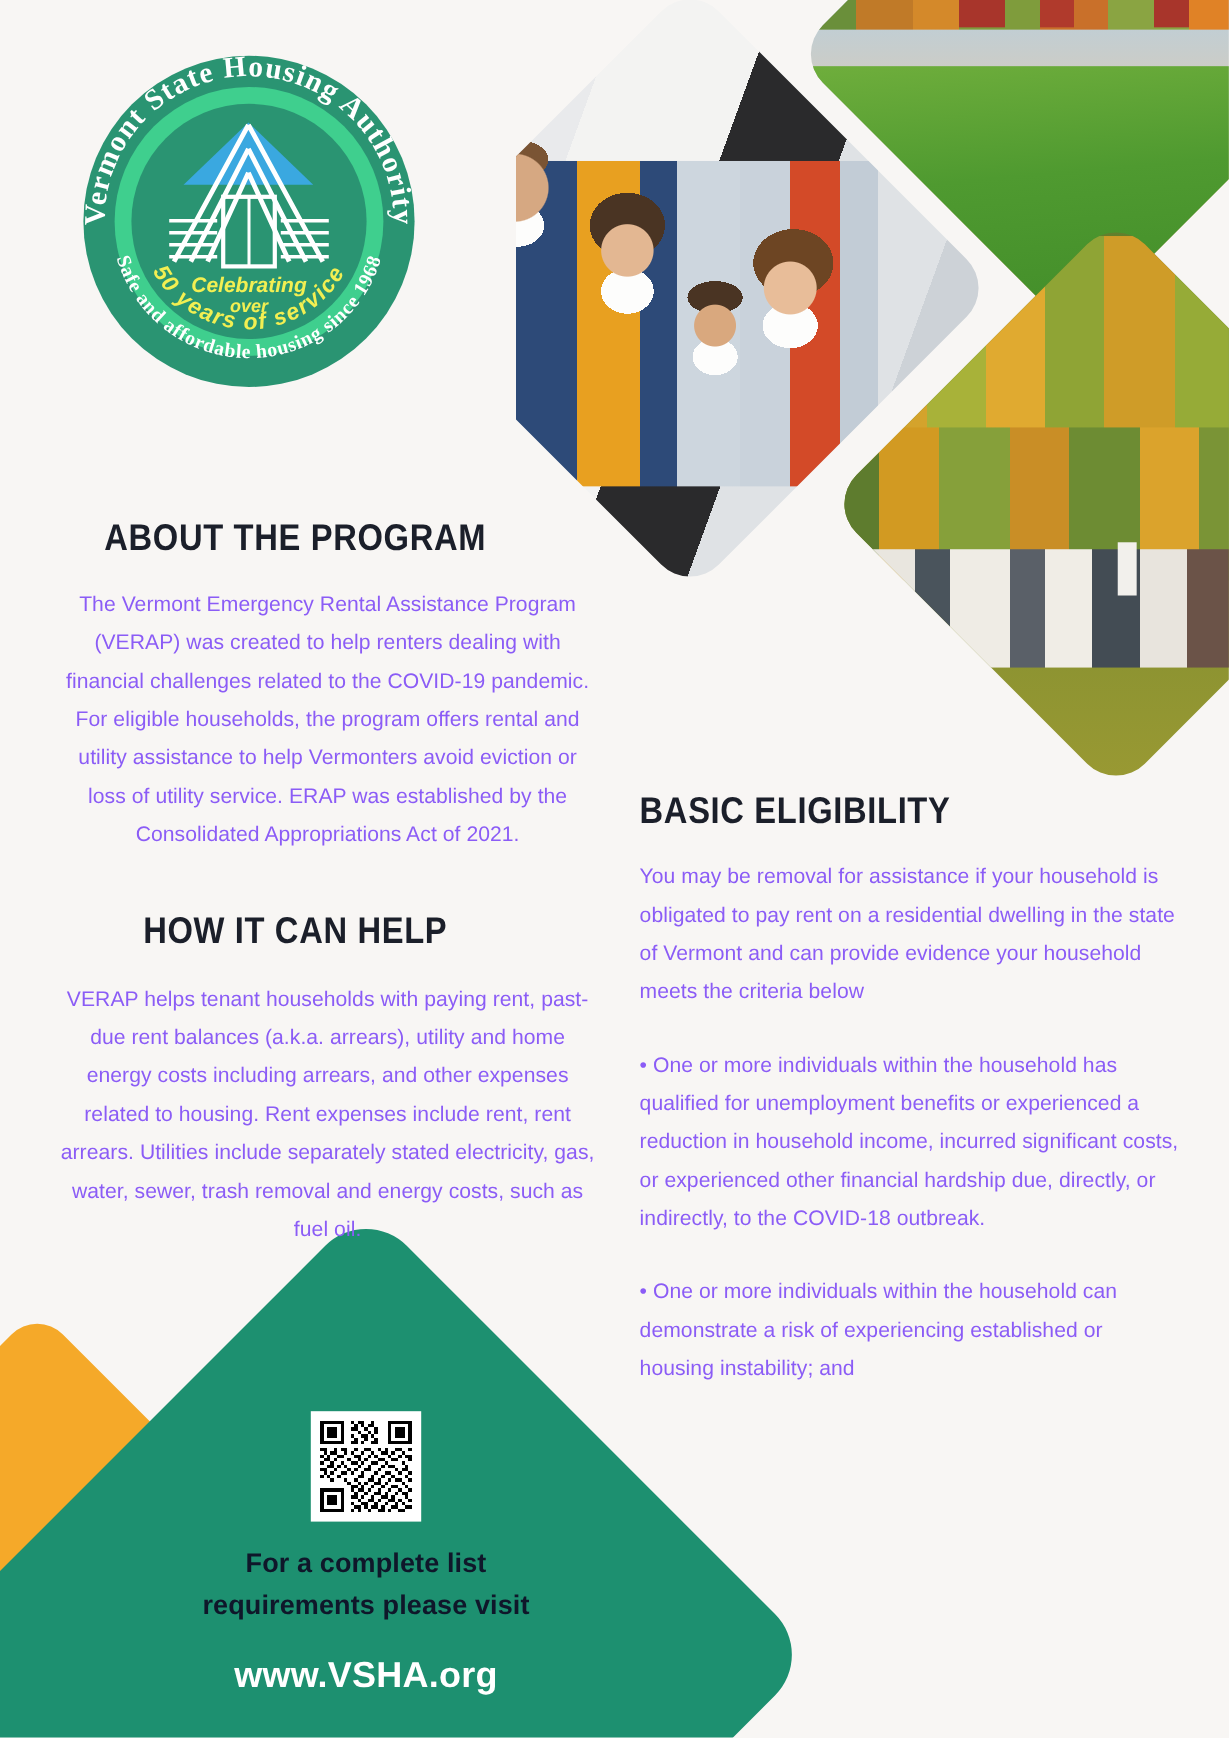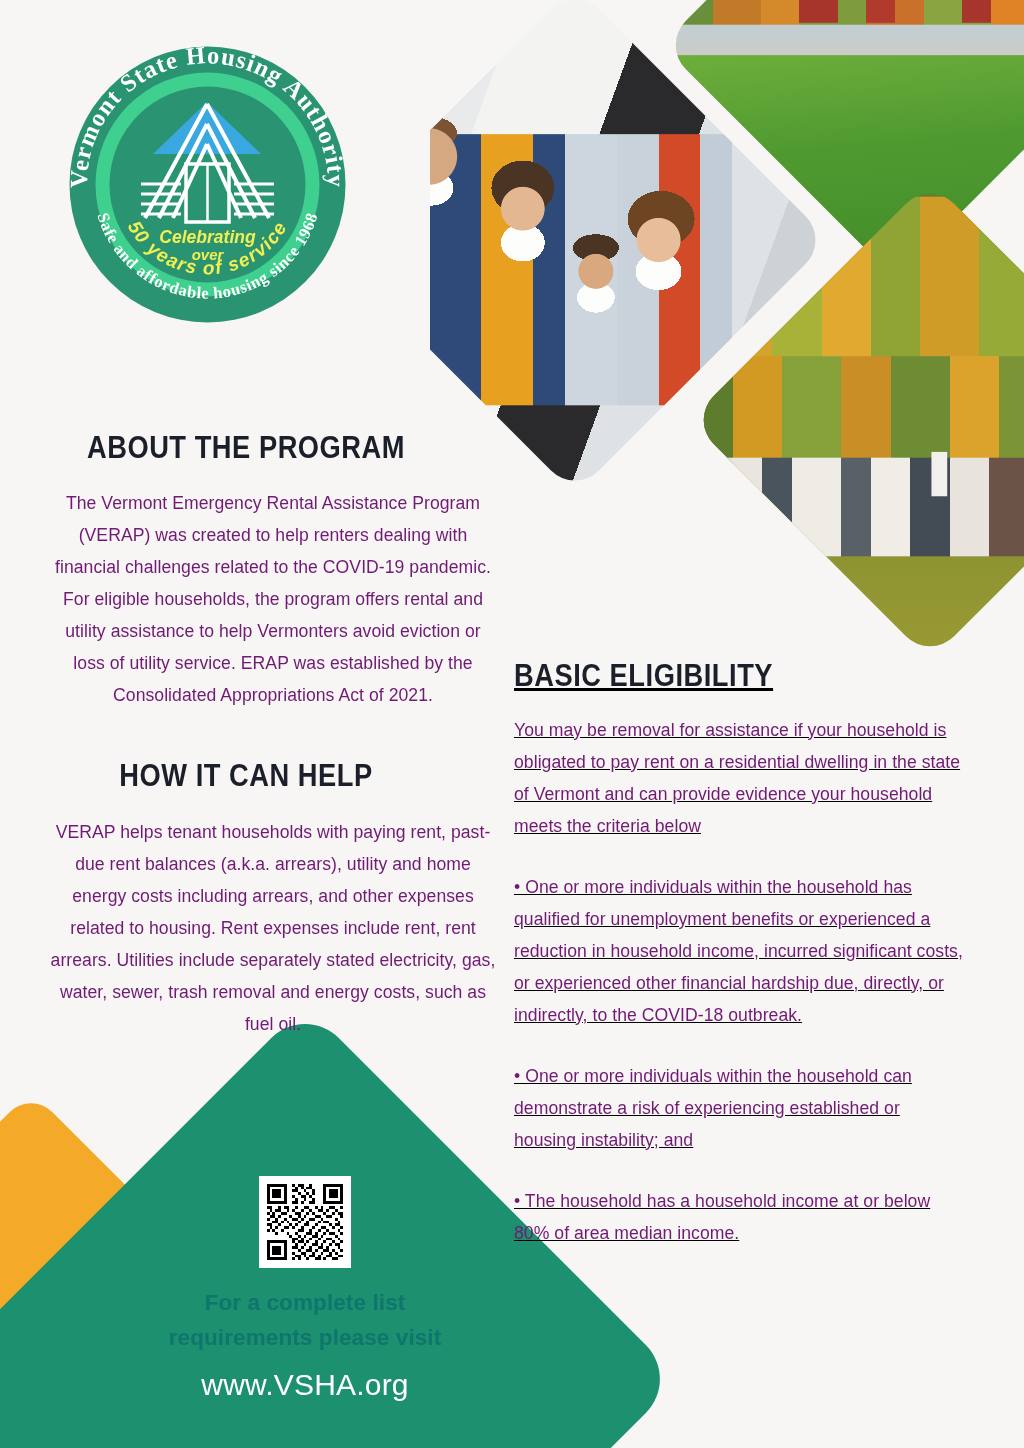--- a/index.html
+++ b/index.html
@@ -158,43 +158,42 @@
   .col-left {
     position: absolute;
     left: 48px;
     top: 432px;
     width: 450px;
     z-index: 4;
     text-align: center;
   }
   .col-right {
     position: absolute;
-    left: 514px;
+    left: 533px;
     top: 660px;
     width: 450px;
     z-index: 4;
-    text-decoration: underline;
   }
 
   h2.section-title {
     font-family: "Liberation Sans Narrow", "Liberation Sans", sans-serif;
     font-size: 31px;
     font-weight: bold;
     letter-spacing: 0.6px;
     color: #1b1f2a;
     line-height: 1.05;
     transform: scaleX(0.88);
     transform-origin: left center;
     white-space: nowrap;
   }
 
   p.body {
     font-size: 17.6px;
     line-height: 1.82;
-    color: #701a75;
+    color: #8b5cf6;
     letter-spacing: 0.05px;
   }
 
   .sec-about h2 { margin-bottom: 22px; }
   .sec-help { margin-top: 49px; }
   .sec-help h2 { margin-bottom: 24px; }
 
   .sec-elig h2 { margin-bottom: 21px; }
   p.bullet { margin-top: 29px; }
 
@@ -240,32 +239,32 @@
     height: 92px;
     background: #ffffff;
     padding: 5px;
     display: block;
   }
   .qr svg { display: block; width: 100%; height: 100%; }
 
   .cta-lines {
     margin-top: 18px;
     text-align: center;
-    color: #0f766e;
+    color: #0f172a;
     font-size: 22.5px;
     font-weight: bold;
     line-height: 1.55;
     letter-spacing: 0.1px;
   }
   .cta-url {
-    margin-top: 12px;
+    margin-top: 24px;
     text-align: center;
     color: #ffffff;
     font-size: 30px;
-    font-weight: normal;
+    font-weight: bold;
     letter-spacing: 0.2px;
   }
 </style>
 </head>
 <body>
 
 <div class="collage">
   <div class="photo photo-farm">
     <div class="inner"></div>
   </div>
@@ -339,21 +338,20 @@
   </section>
 
 </div>
 
 <div class="col-right">
   <section class="sec-elig">
     <h2 class="section-title">BASIC ELIGIBILITY</h2>
     <p class="body">You may be removal for assistance if your household is obligated to pay rent on a residential dwelling in the state of Vermont and can provide evidence your household meets the criteria below</p>
     <p class="body bullet">• One or more individuals within the household has qualified for unemployment benefits or experienced a reduction in household income, incurred significant costs, or experienced other financial hardship due, directly, or indirectly, to the COVID-18 outbreak.</p>
     <p class="body bullet">• One or more individuals within the household can demonstrate a risk of experiencing established or housing instability; and</p>
-    <p class="body bullet">• The household has a household income at or below 80% of area median income.</p>
   </section>
 </div>
 
 <div class="orange-diamond"></div>
 
 <div class="green-diamond">
   <div class="shape"></div>
   <div class="content">
 
     <div class="qr">

